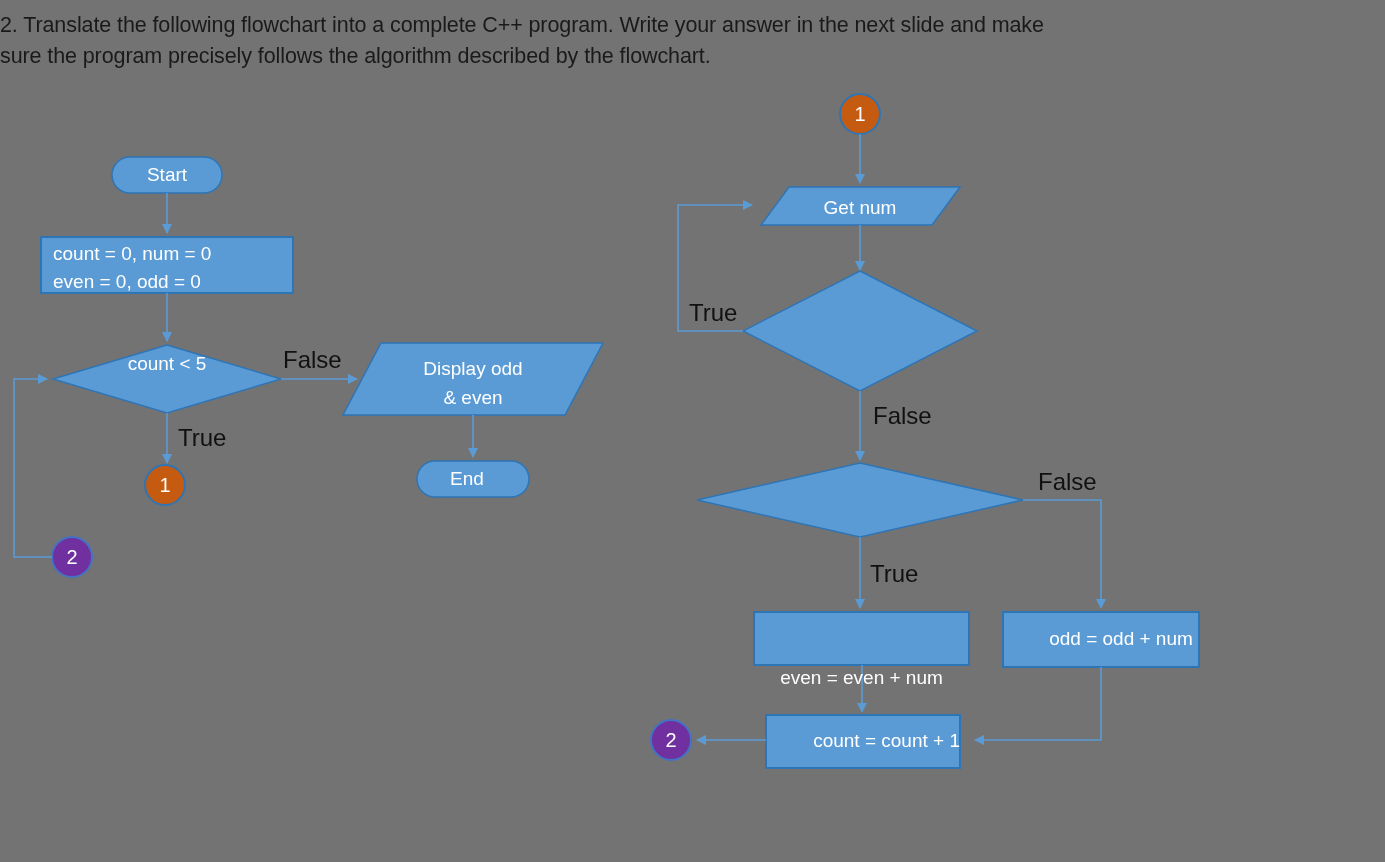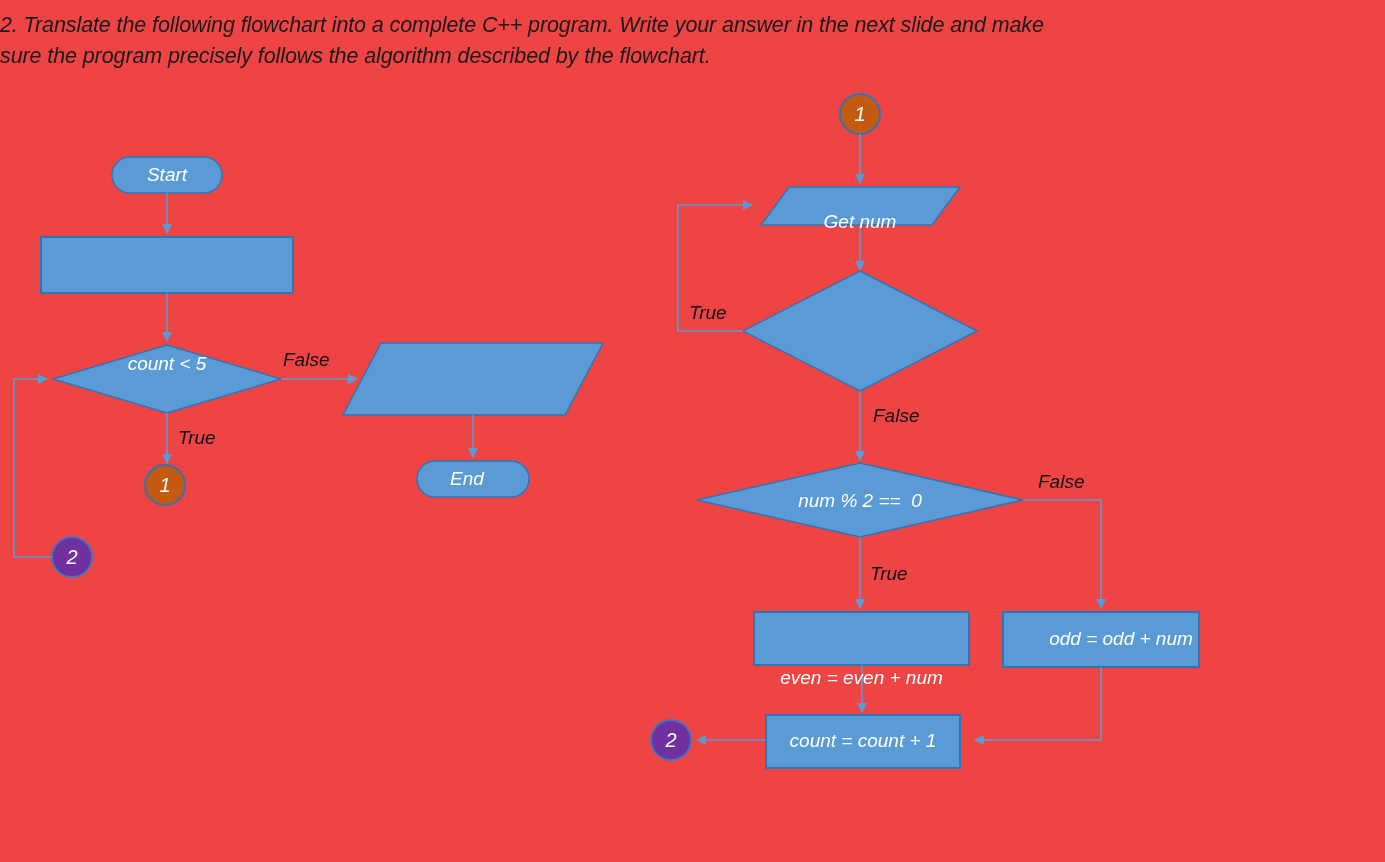--- a/index.html
+++ b/index.html
@@ -7,23 +7,22 @@
     padding: 0;
     background: #ffffff;
   }
   body {
     font-family: "Liberation Sans", sans-serif;
   }
   #page {
     position: relative;
     width: 1385px;
     height: 862px;
-    background: #ef4444;
+    background: #737373;
     overflow: hidden;
-    font-style: italic;
   }
   #prompt {
     position: absolute;
     left: 0px;
     top: 10px;
     width: 1400px;
     font-size: 21.5px;
     line-height: 31px;
     color: #1a1a1a;
     white-space: pre;
@@ -49,21 +48,21 @@
     position: absolute;
     color: #ffffff;
     font-size: 20px;
     line-height: 20px;
     text-align: center;
     pointer-events: none;
   }
   .edge-label {
     position: absolute;
     color: #111111;
-    font-size: 19px;
+    font-size: 24px;
     line-height: 20px;
     white-space: pre;
   }
 </style>
 </head>
 <body>
 
 <div id="page">
 
   <div id="prompt"><span>2. Translate the following flowchart into a complete C++ program. Write your answer in the next slide and make</span>
@@ -132,46 +131,49 @@
 
     <rect x="766" y="715" width="194" height="53" fill="#5B9BD5" stroke="#2E75B6" stroke-width="2"></rect>
 
     <line x1="766" y1="740" x2="697" y2="740" stroke="#5B9BD5" stroke-width="1.6" marker-end="url(#arrow)"></line>
 
     <ellipse cx="671" cy="740" rx="20" ry="20" fill="#7030A0" stroke="#4472C4" stroke-width="2"></ellipse>
   </svg>
 
   <div class="node-label" style="left:112px; top:163px; width:110px;text-align:center;">Start</div>
 
+  <div class="node-label" style="left:53px; top:240px; width:240px; text-align:left; line-height:28px;">count = 0, num = 0
+even = 0, odd = 0</div>
 
   <div class="node-label" style="left:87px; top:352px; width:160px;">count &lt; 5</div>
 
+  <div class="node-label" style="left:383px; top:354px; width:180px; line-height:29px;">Display odd
+&amp; even</div>
 
   <div class="node-label" style="left:417px; top:467px; width:100px;">End</div>
 
   <div class="conn-label" style="left:145px; top:475px; width:40px;">1</div>
 
   <div class="conn-label" style="left:52px; top:547px; width:40px;">2</div>
 
   <div class="edge-label" style="left:283px; top:350px;">False</div>
 
   <div class="edge-label" style="left:178px; top:428px;">True</div>
 
   <div class="conn-label" style="left:840px; top:104px; width:40px;">1</div>
 
-  <div class="node-label" style="left:780px; top:210px; width:160px;">Get num</div>
+  <div class="node-label" style="left:780px; top:196px; width:160px;">Get num</div>
 
 
-  <div class="node-label" style="left:760px; top:489px; width:200px;">num % 2 ==  0</div>
 
   <div class="node-label" style="left:754px; top:626px; width:215px;margin-top:40px;">even = even + num</div>
 
   <div class="node-label" style="left:1003px; top:627px; width:236px;">odd = odd + num</div>
 
-  <div class="node-label" style="left:766px; top:729px; width:194px;">count = count + 1</div>
+  <div class="node-label" style="left:766px; top:729px; width:194px;text-align:right;">count = count + 1</div>
 
   <div class="conn-label" style="left:651px; top:730px; width:40px;">2</div>
 
   <div class="edge-label" style="left:689px; top:303px;">True</div>
 
   <div class="edge-label" style="left:873px; top:406px;">False</div>
 
   <div class="edge-label" style="left:870px; top:564px;">True</div>
 
   <div class="edge-label" style="left:1038px; top:472px;">False</div>

